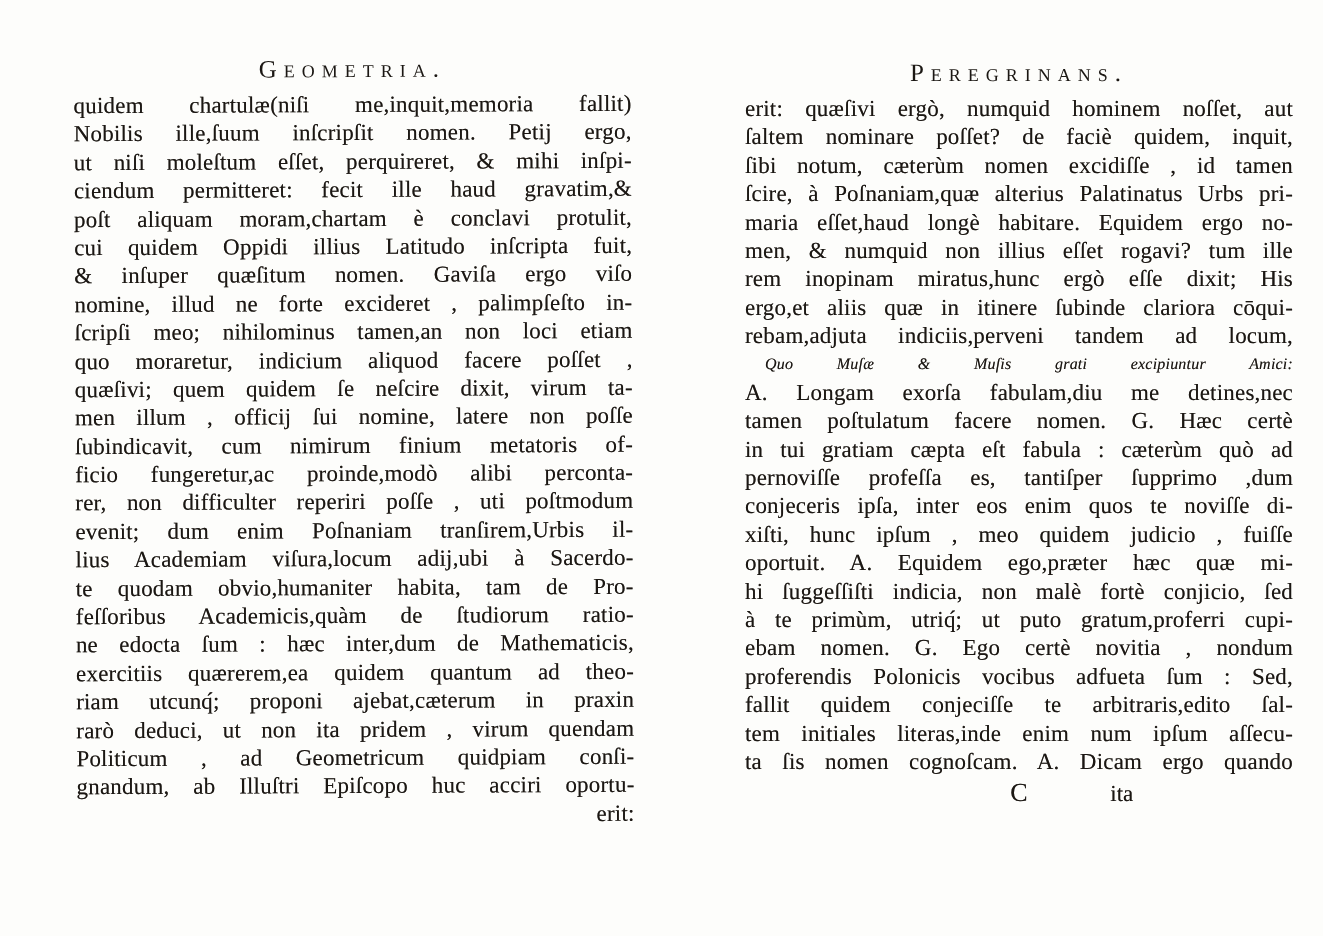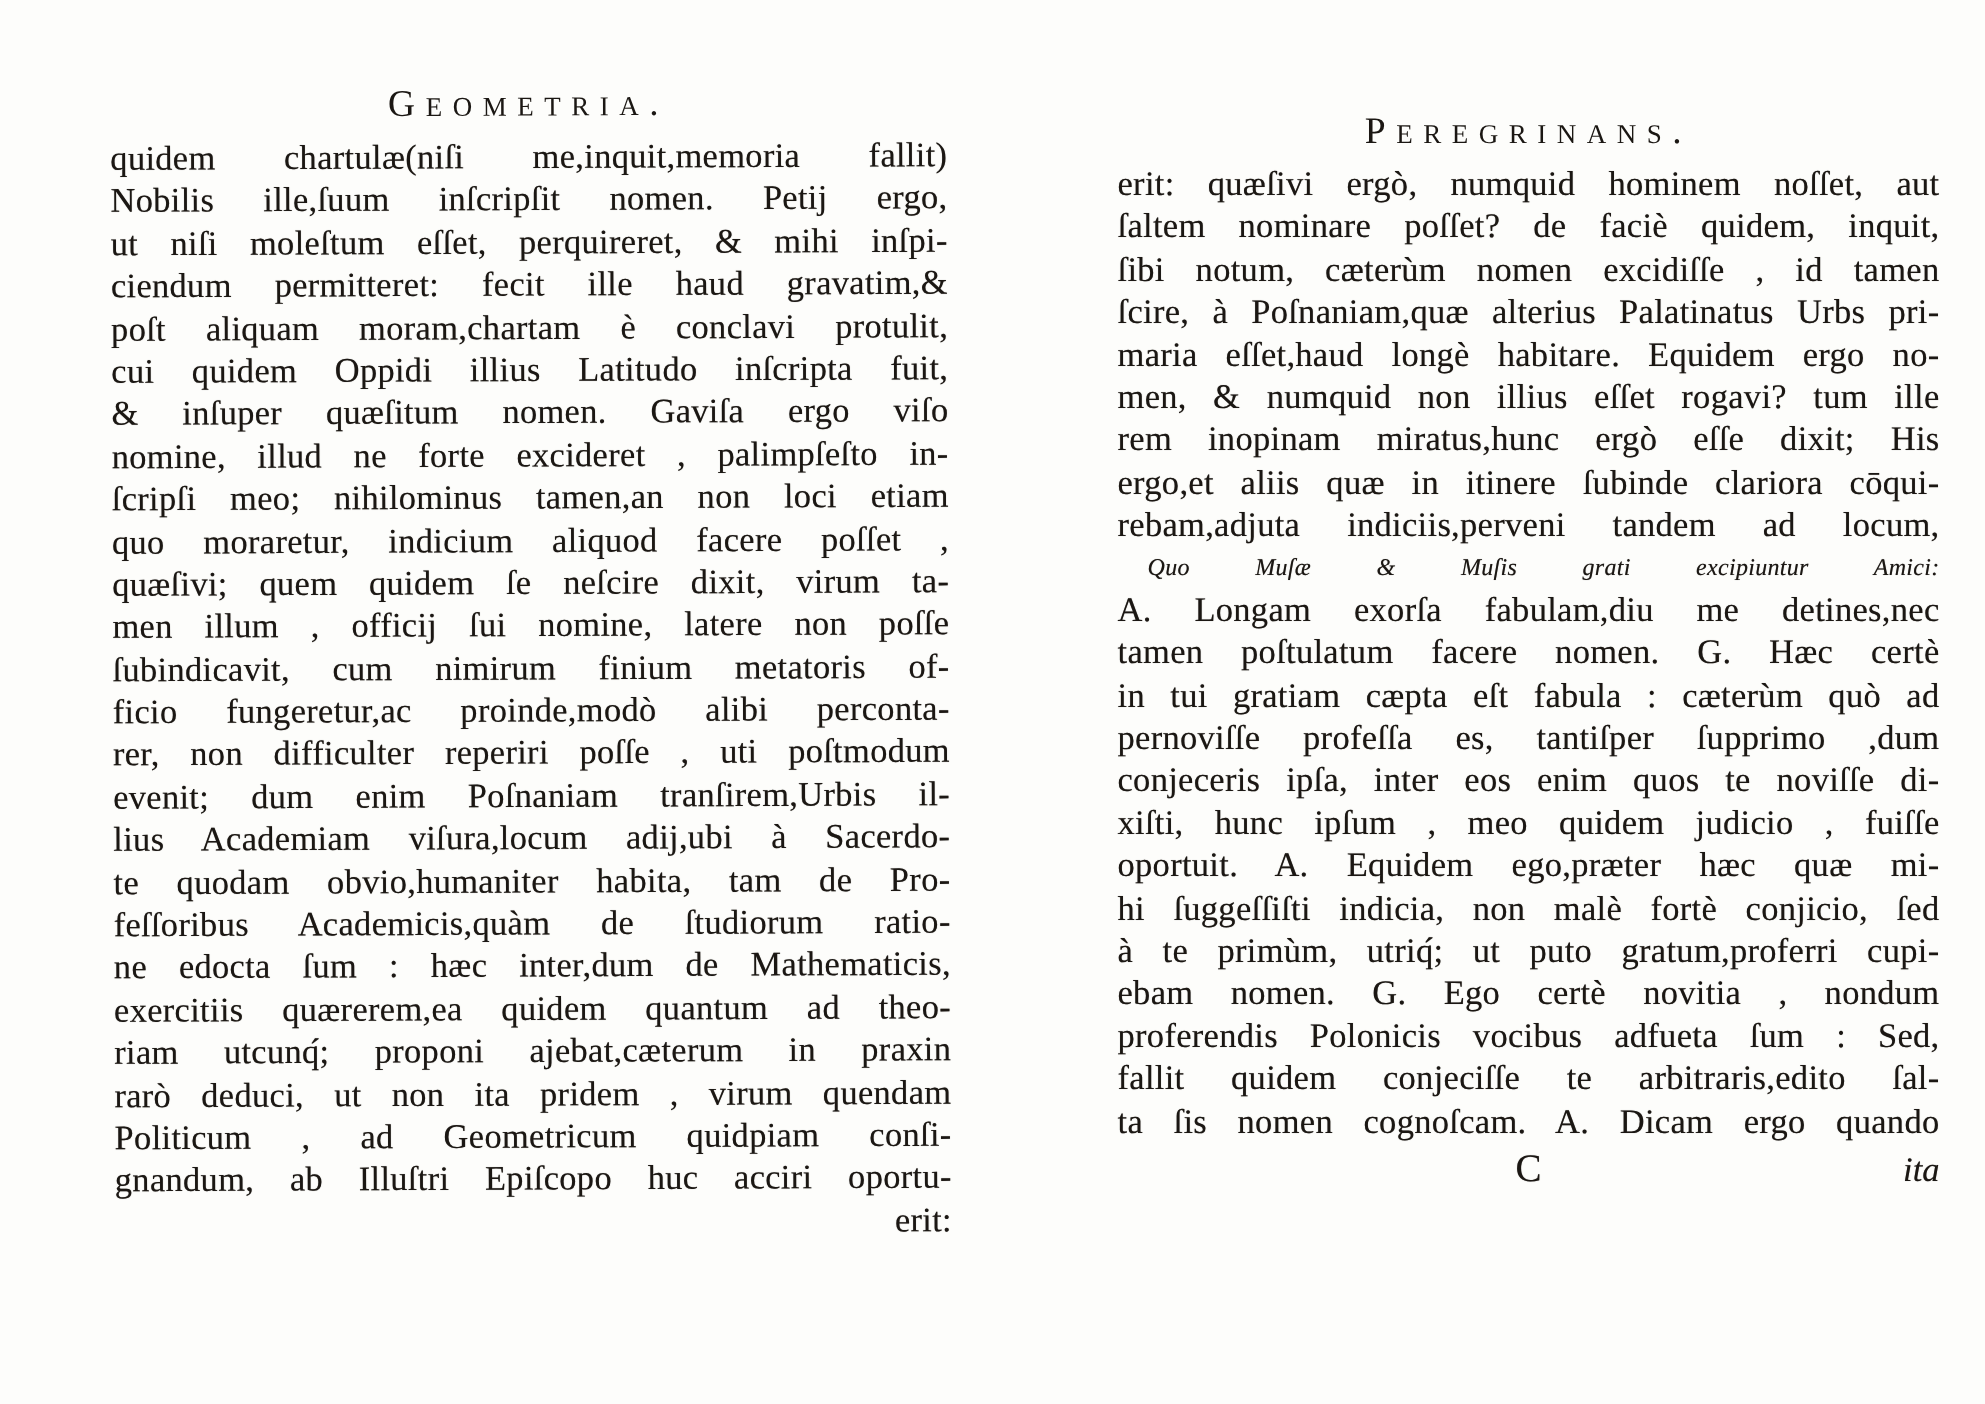--- a/index.html
+++ b/index.html
@@ -9,21 +9,21 @@
     overflow: hidden;
     position: relative;
     font-family: "Liberation Serif", "DejaVu Serif", serif;
     color: #1b1713;
   }
   .page {
     position: absolute;
     text-rendering: geometricPrecision;
   }
   .page-left  { left: 75px;  top: 56px; width: 558px; transform: rotate(-0.25deg); }
-  .page-right { left: 745px; top: 74px; width: 548px; }
+  .page-right { left: 745px; top: 60px; width: 548px; }
   .running-header {
     text-align: center;
     font-variant: small-caps;
     letter-spacing: 7px;
     font-size: 25px;
     margin-bottom: 7px;
     text-transform: lowercase;
   }
   .running-header::first-letter { text-transform: uppercase; }
   .body-lines { margin-top: 0; }
@@ -56,23 +56,21 @@
   }
   .footer-row .spacer { flex: 1; }
   .footer-row .sig {
     flex: 1;
     text-align: center;
     font-size: 26px;
     text-shadow: 0 0 0.5px rgba(20,15,10,0.55);
   }
   .footer-row .cw {
     flex: 1;
-    text-align: right;
     text-shadow: 0 0 0.5px rgba(20,15,10,0.55);
-    font-style: italic;
   }
 </style>
 </head>
 <body>
 
 <div class="page page-left">
   <div class="running-header">GEOMETRIA.</div>
   <div class="body-lines">
     <div class="text-line">quidem chartulæ(niſi me,inquit,memoria fallit)</div>
     <div class="text-line">Nobilis ille,ſuum inſcripſit nomen.  Petij ergo,</div>
@@ -121,20 +119,21 @@
     <div class="text-line">in tui gratiam cæpta eſt fabula : cæterùm quò ad</div>
     <div class="text-line">pernoviſſe profeſſa es, tantiſper ſupprimo ,dum</div>
     <div class="text-line">conjeceris ipſa, inter eos enim quos te noviſſe di-</div>
     <div class="text-line">xiſti, hunc ipſum , meo quidem judicio , fuiſſe</div>
     <div class="text-line">oportuit.  A. Equidem ego,præter hæc quæ mi-</div>
     <div class="text-line">hi ſuggeſſiſti indicia, non malè fortè conjicio, ſed</div>
     <div class="text-line">à te primùm, utriq́; ut puto gratum,proferri cupi-</div>
     <div class="text-line">ebam nomen.  G. Ego certè novitia , nondum</div>
     <div class="text-line">proferendis Polonicis vocibus adfueta ſum : Sed,</div>
     <div class="text-line">fallit quidem conjeciſſe te arbitraris,edito ſal-</div>
+    <div class="text-line">tem initiales literas,inde enim num ipſum aſſecu-</div>
     <div class="text-line">ta ſis nomen cognoſcam.  A. Dicam ergo quando</div>
     <div class="footer-row">
       <span class="spacer"></span>
       <span class="sig">C</span>
       <span class="cw">ita</span>
     </div>
   </div>
 </div>
 
 </body></html>

